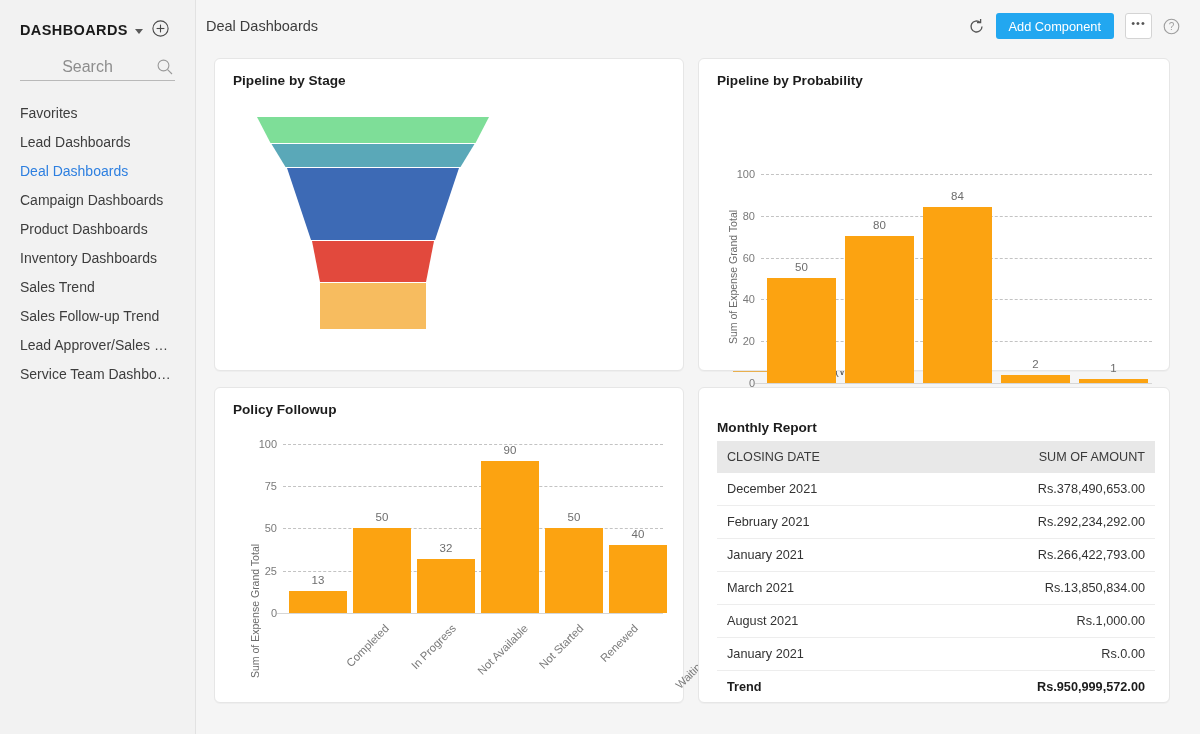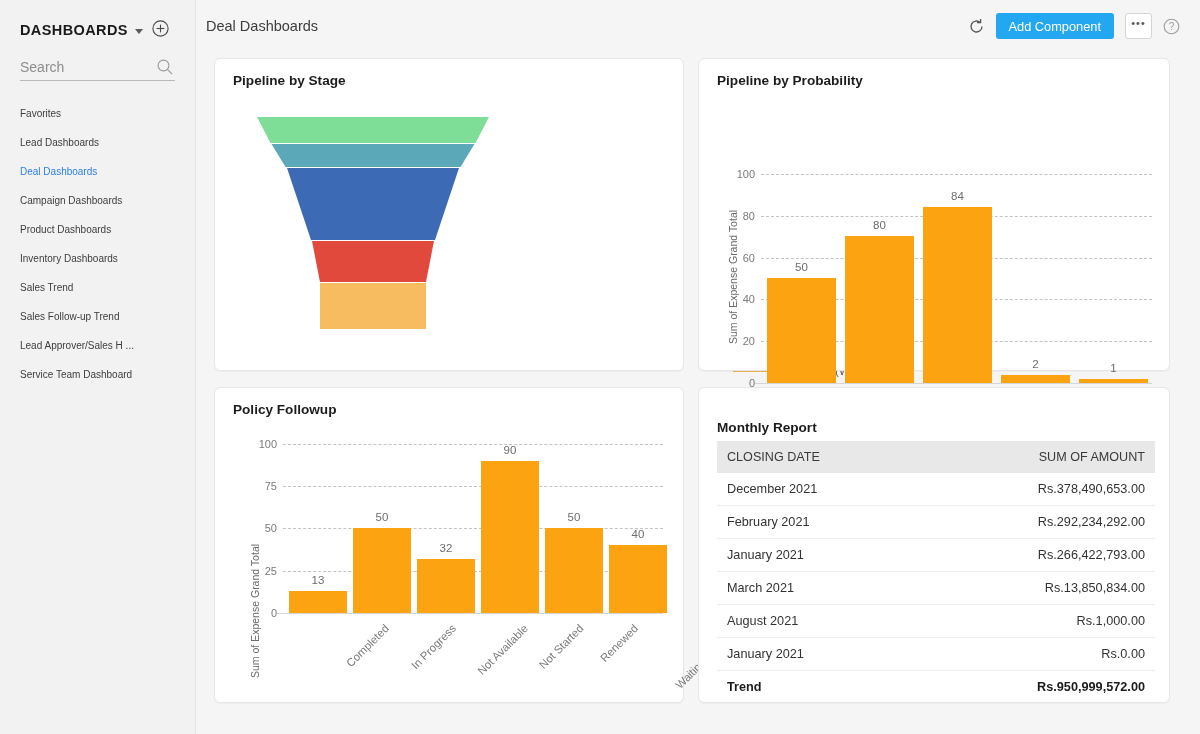--- a/index.html
+++ b/index.html
@@ -32,28 +32,28 @@
   }
   .plus-icon { margin-left: 2px; display: block; }
 
   .sb-search {
     position: relative; margin-top: 9px;
     border-bottom: 1px solid #b9b9b9; height: 26px;
   }
   .sb-search input {
     border: 0; background: transparent; outline: none;
     font-family: "Liberation Sans", sans-serif;
-    font-size: 14px; color: #7f1d1d; width: 135px; height: 24px;
+    font-size: 16px; color: #7f1d1d; width: 135px; height: 24px; text-align: center;
   }
   .sb-search input::placeholder { color: #8d8d8d; }
   .srch-icon { position: absolute; right: 1px; top: 3px; }
 
   .sb-list { margin-top: 18px; }
   .sb-item {
-    font-size: 10px; color: #3d3d3d; height: 29px;
+    font-size: 14px; color: #3d3d3d; height: 29px;
     line-height: 29px; white-space: nowrap;
     overflow: hidden; text-overflow: ellipsis; cursor: pointer;
   }
   .sb-item.active { color: #2d7fe0; }
 
   
   .main { flex: 1; height: 734px; position: relative; background: #f5f5f5; }
   .topbar {
     height: 52px; display: flex; align-items: center;
     padding: 0 20px 0 10px; background: #f5f5f5;

